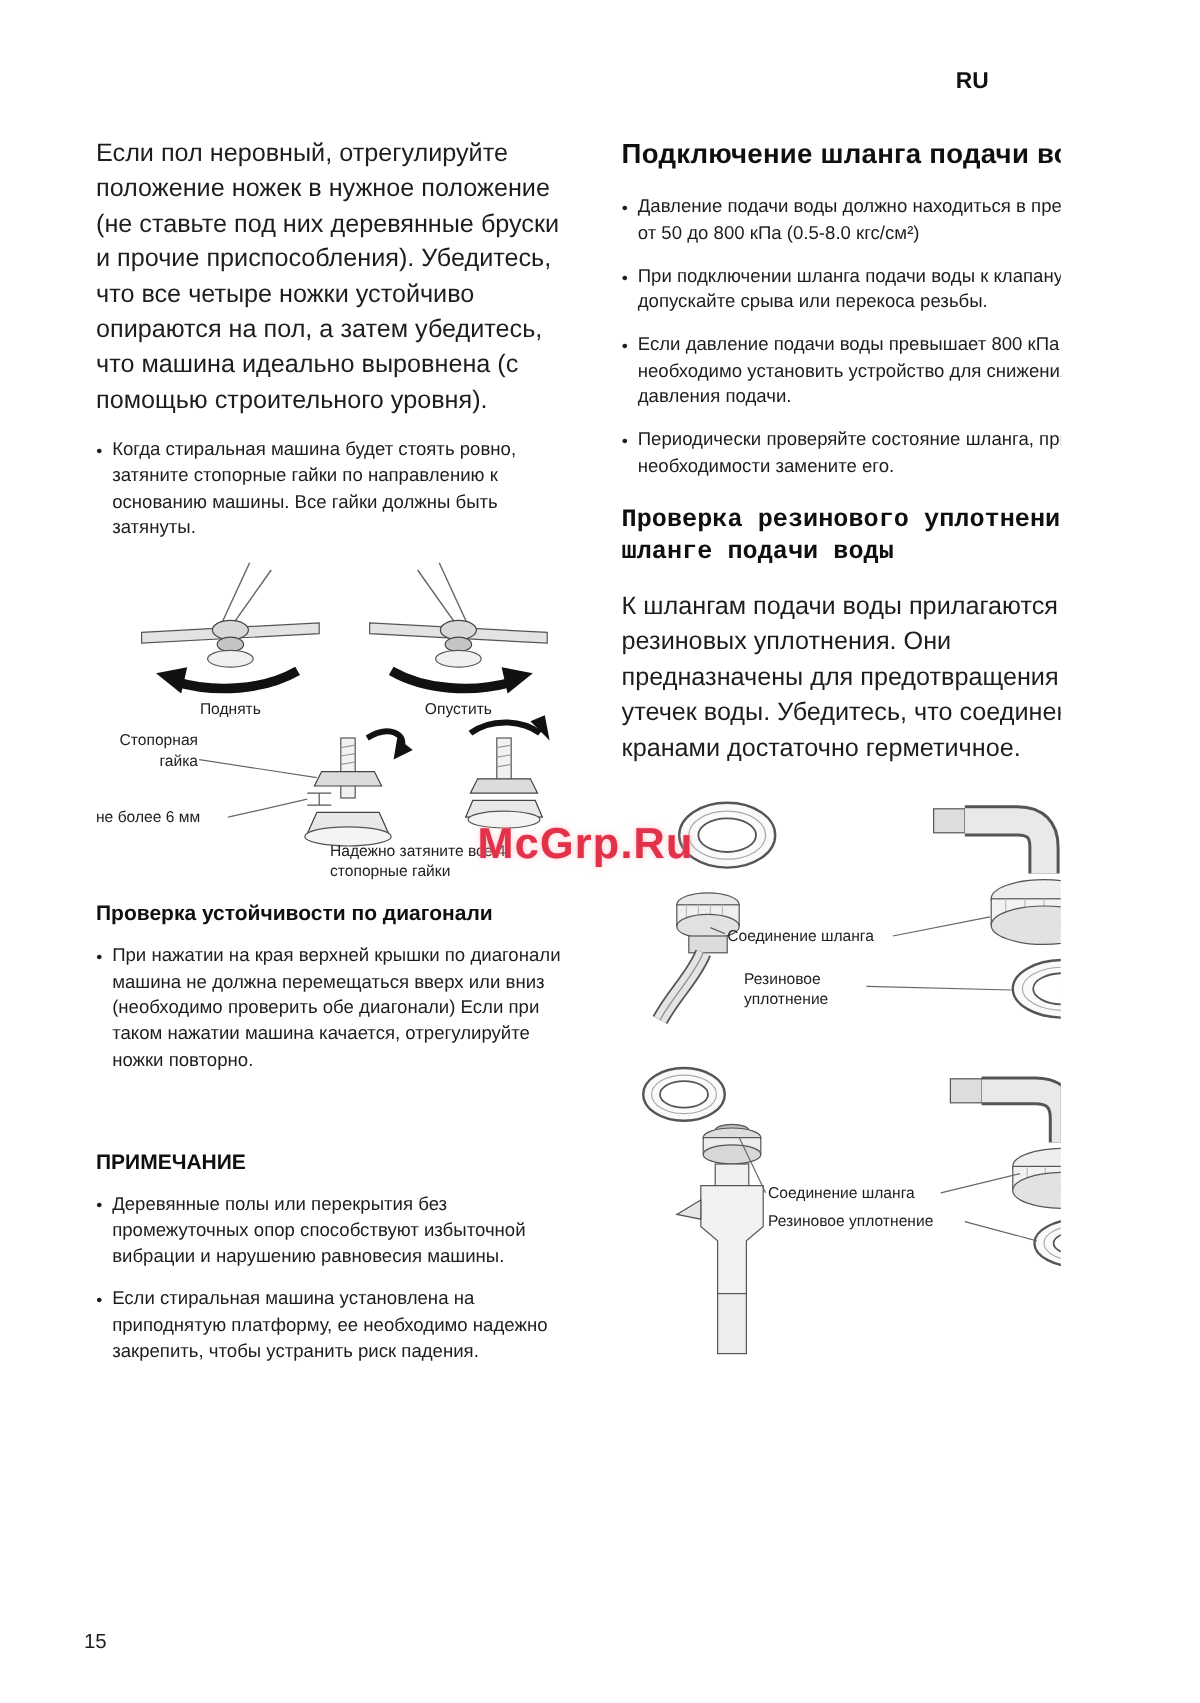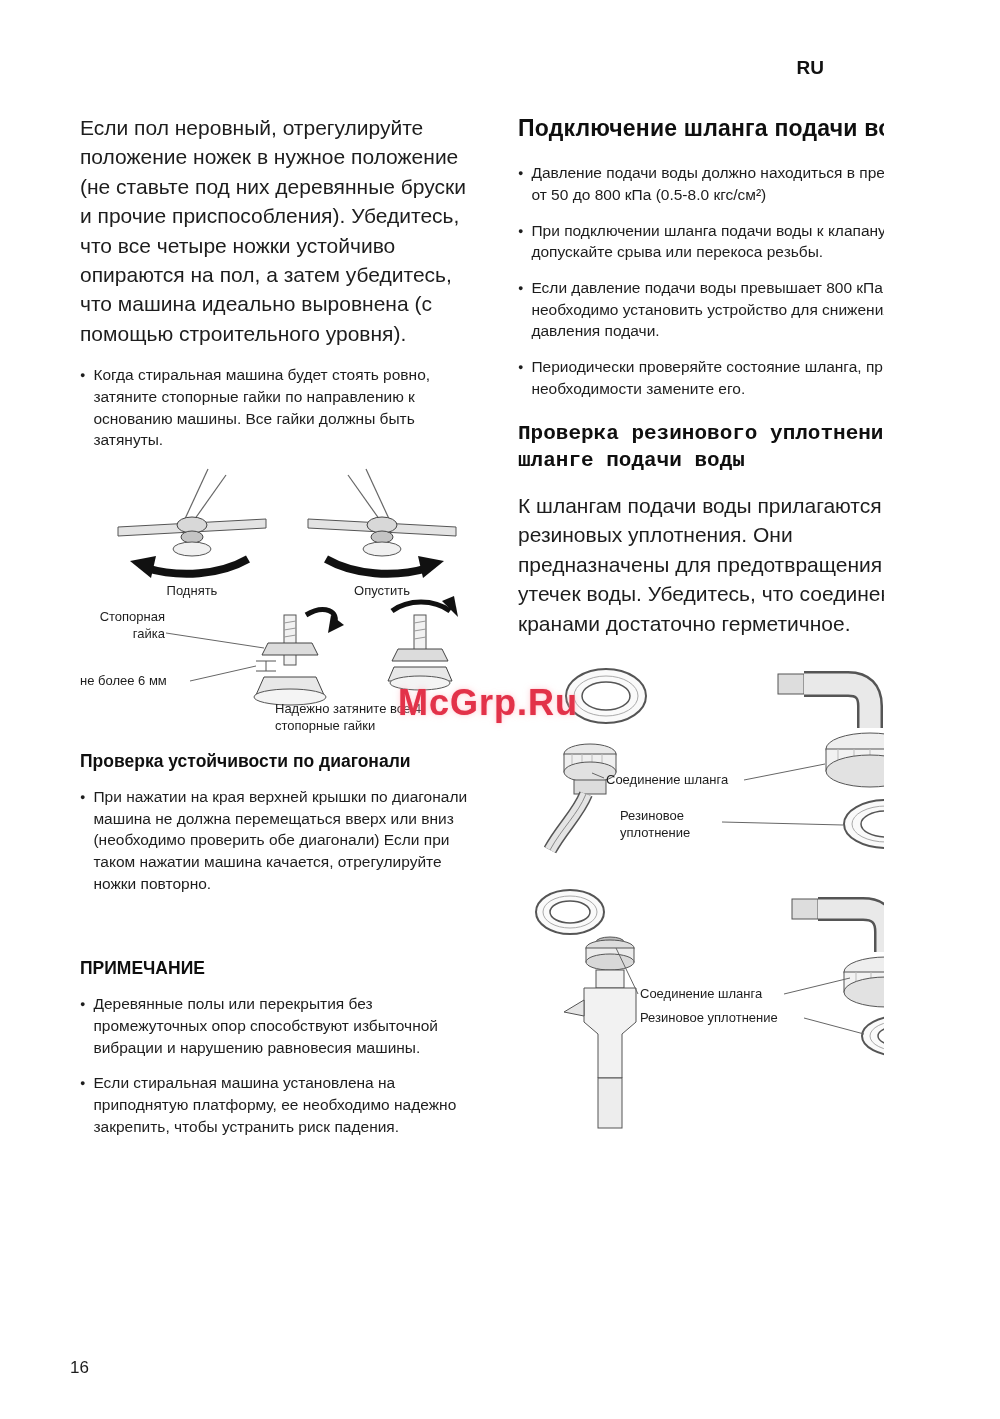--- a/index.html
+++ b/index.html
@@ -304,15 +304,15 @@
         <line x1="286" y1="134" x2="346" y2="150" stroke="#666" stroke-width="1"></line>
       </svg>
       <div class="fig-label" style="left:122px; top:102px; width:140px;">Соединение шланга</div>
       <div class="fig-label" style="left:122px; top:126px; width:162px;">Резиновое уплотнение</div>
     </div>
 
   </div>
 
   <div class="watermark">McGrp.Ru</div>
 
-  <div class="page-number">16</div>
+  <div class="page-number">15</div>
 
 </div>
 
 </body></html>

